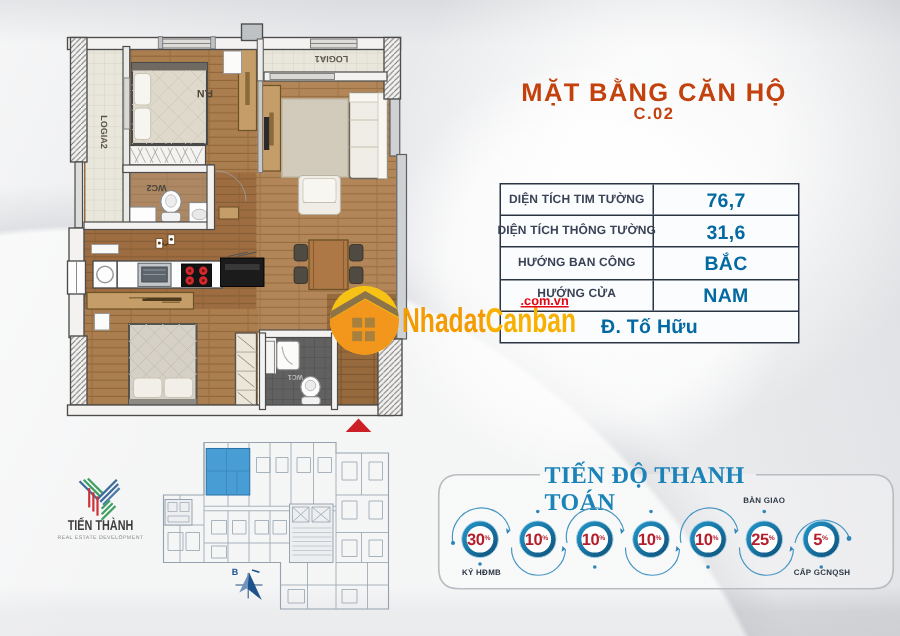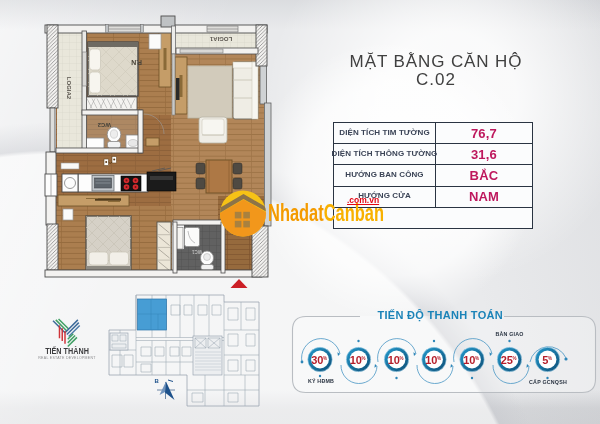--- a/index.html
+++ b/index.html
@@ -11,36 +11,36 @@
       radial-gradient(circle 200px at 395px 180px, rgba(255,255,255,0.95) 0%, rgba(255,255,255,0.7) 48%, rgba(255,255,255,0) 70%),
       radial-gradient(circle 270px at 450px 100px, rgba(255,255,255,0.8) 25%, rgba(255,255,255,0) 68%),
       radial-gradient(circle 700px at 60px 640px, rgba(255,255,255,0.55) 69.4%, rgba(196,198,204,0.4) 70%, rgba(196,198,204,0) 74%),
       linear-gradient(to bottom, rgba(186,189,195,0.30) 0px, rgba(186,189,195,0) 30px),
       linear-gradient(115deg, rgba(255,255,255,0.6) 0%, rgba(255,255,255,0) 30%),
       linear-gradient(to bottom, rgba(0,0,0,0) 390px, rgba(128,131,138,0.20) 408px, rgba(134,137,144,0.24) 424px),
       linear-gradient(255deg, rgba(158,161,168,0.15) 0%, rgba(0,0,0,0) 28%);
   }
   .abs{position:absolute;}
   
-  .title{left:320px;top:52px;width:232px;text-align:center;color:#404040;font-weight:normal;}
+  .title{left:320px;top:52px;width:232px;text-align:center;color:#c2410c;font-weight:bold;}
   .title .l1{font-size:17px;letter-spacing:0.9px;}
-  .title .l2{font-size:17px;margin-top:-2px;letter-spacing:1px;}
+  .title .l2{font-size:11px;margin-top:-2px;letter-spacing:1px;}
   
   .tbl{left:333px;top:122px;width:200px;height:107px;border:1.5px solid #2a3442;
        display:flex;flex-direction:column;background:#fbfcfd;box-sizing:border-box;}
   .row{flex:1;display:flex;border-top:1.2px solid #2a3442;}
   .row:first-child{border-top:none;}
   .cl{width:101px;border-right:1.2px solid #2a3442;display:flex;align-items:center;justify-content:center;
       font-size:8px;font-weight:bold;color:#3a4356;letter-spacing:0.1px;text-align:center;line-height:1.1;white-space:nowrap;}
   .cv{flex:1;display:flex;align-items:center;justify-content:center;
-      font-size:13px;font-weight:bold;color:#be185d;letter-spacing:0.2px;}
+      font-size:13px;font-weight:bold;color:#0369a1;letter-spacing:0.2px;}
   
   .bbox{left:292px;top:316px;width:304px;height:77px;border-radius:14px;
         background:rgba(255,255,255,0.3);}
-  .btitle{left:363px;top:309px;width:140px;text-align:right;color:#1b83b8;font-weight:bold;font-size:11px;letter-spacing:0.3px;}
+  .btitle{left:363px;top:309px;width:140px;text-align:left;color:#1b83b8;font-weight:bold;font-size:16px;letter-spacing:0.3px;font-family:Liberation Serif, serif;}
 
   
   .wm{left:268px;top:200px;font-weight:bold;font-size:23px;color:#f49b00;z-index:9;transform:scaleX(0.715);transform-origin:0 0;white-space:nowrap;}
   .wm .c2{color:#f8b100;}
   .wmv{left:347px;top:195px;font-size:8.5px;font-weight:bold;color:#e30613;z-index:9;text-decoration:underline;}
   
   .lgt{left:19px;top:344.5px;width:96px;text-align:center;color:#3c3c3e;font-weight:bold;font-size:9.5px;letter-spacing:0px;transform:scaleX(0.76);}
   .lgs{left:19px;top:356px;width:96px;text-align:center;color:#8a8a8c;font-size:3.5px;letter-spacing:0.3px;}
 </style>
 </head>
@@ -449,20 +449,21 @@
       <div class="cl">HƯỚNG BAN CÔNG</div>
       <div class="cv">BẮC</div>
     </div>
 
   <div class="row">
       <div class="cl">HƯỚNG CỬA</div>
       <div class="cv">NAM</div>
     </div>
 
   <div class="row">
+      <div class="cv">Đ. Tố Hữu</div>
     </div>
 </div>
 
 <div class="abs bbox"></div>
 
 <div class="abs btitle">TIẾN ĐỘ THANH TOÁN</div>
 
 <svg class="abs" style="left:0;top:0;z-index:4" width="600" height="424" viewBox="0 0 600 424">
 
   <path d="M360 316.5 H306 Q292.5 316.5 292.5 330 V379 Q292.5 392.5 306 392.5 H582 Q595.5 392.5 595.5 379 V330 Q595.5 316.5 582 316.5 H504" fill="none" stroke="#b9bdc2" stroke-width="1.1"></path>

